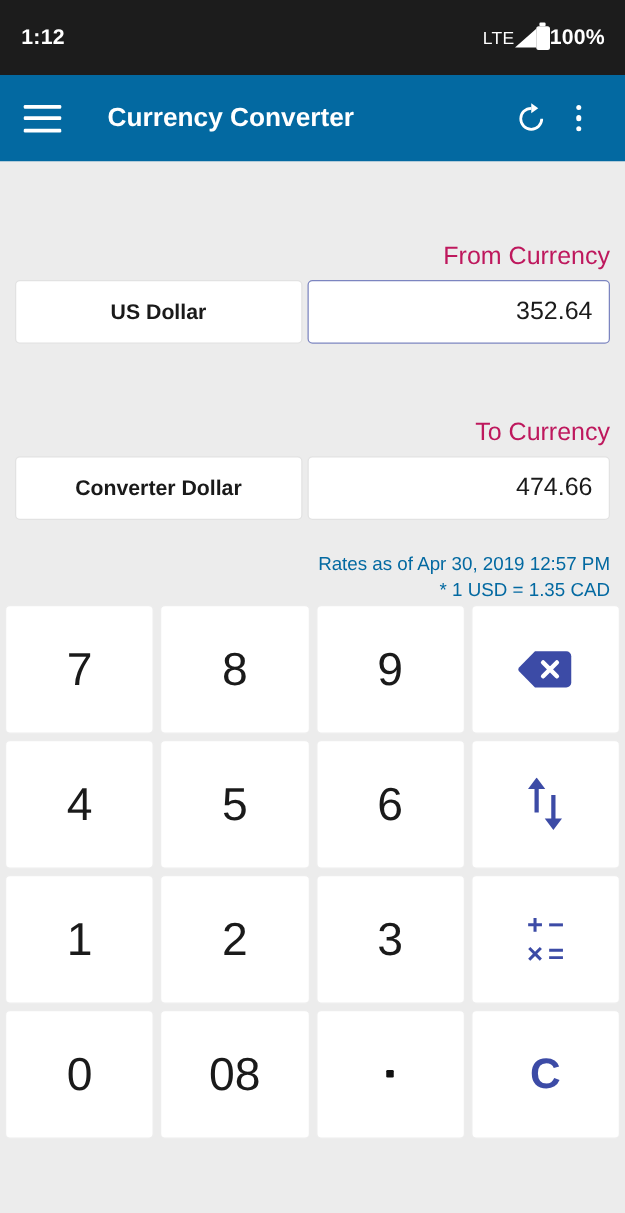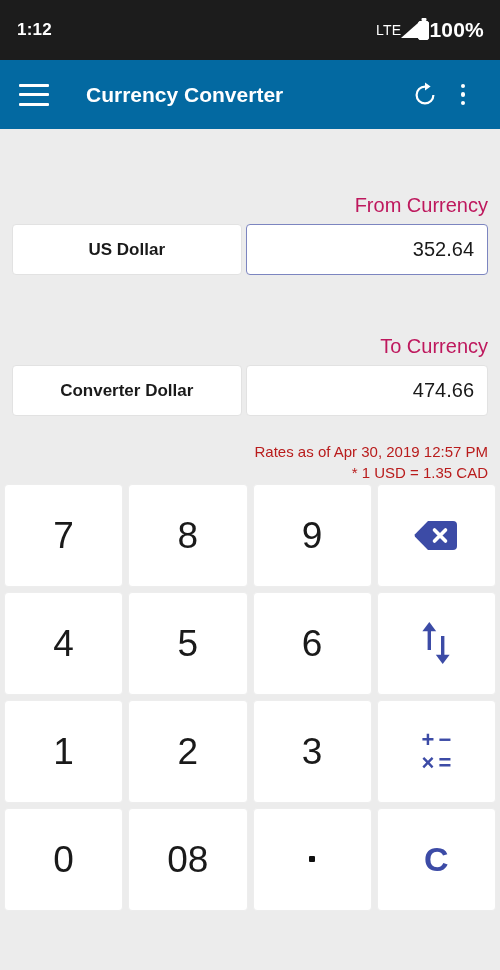--- a/index.html
+++ b/index.html
@@ -70,21 +70,21 @@
     content: "";
     position: absolute;
     top: -4px; left: 50%;
     transform: translateX(-50%);
     width: 5px; height: 3px;
     background: #ffffff;
     border-radius: 1px;
   }
   .battery-pct {
     color: #ffffff;
-    font-size: 21px;
+    font-size: 17px;
     font-weight: bold;
     letter-spacing: .2px;
   }
 
   
   .app-bar {
     height: 69px;
     background: #0369a1;
     display: flex;
     align-items: center;
@@ -194,21 +194,21 @@
 
   .rates {
     text-align: right;
     padding: 0 12px;
     margin-top: 25px;
     line-height: 1.42;
     flex: 0 0 auto;
   }
   .rates div {
     font-size: 15px;
-    color: #b91c1c;
+    color: #0369a1;
   }
 
   
   .keypad {
     margin-top: auto;
     display: grid;
     grid-template-columns: repeat(4, 1fr);
     grid-auto-rows: 103px;
     gap: 5px;
     padding: 0 4px 5px 4px;

